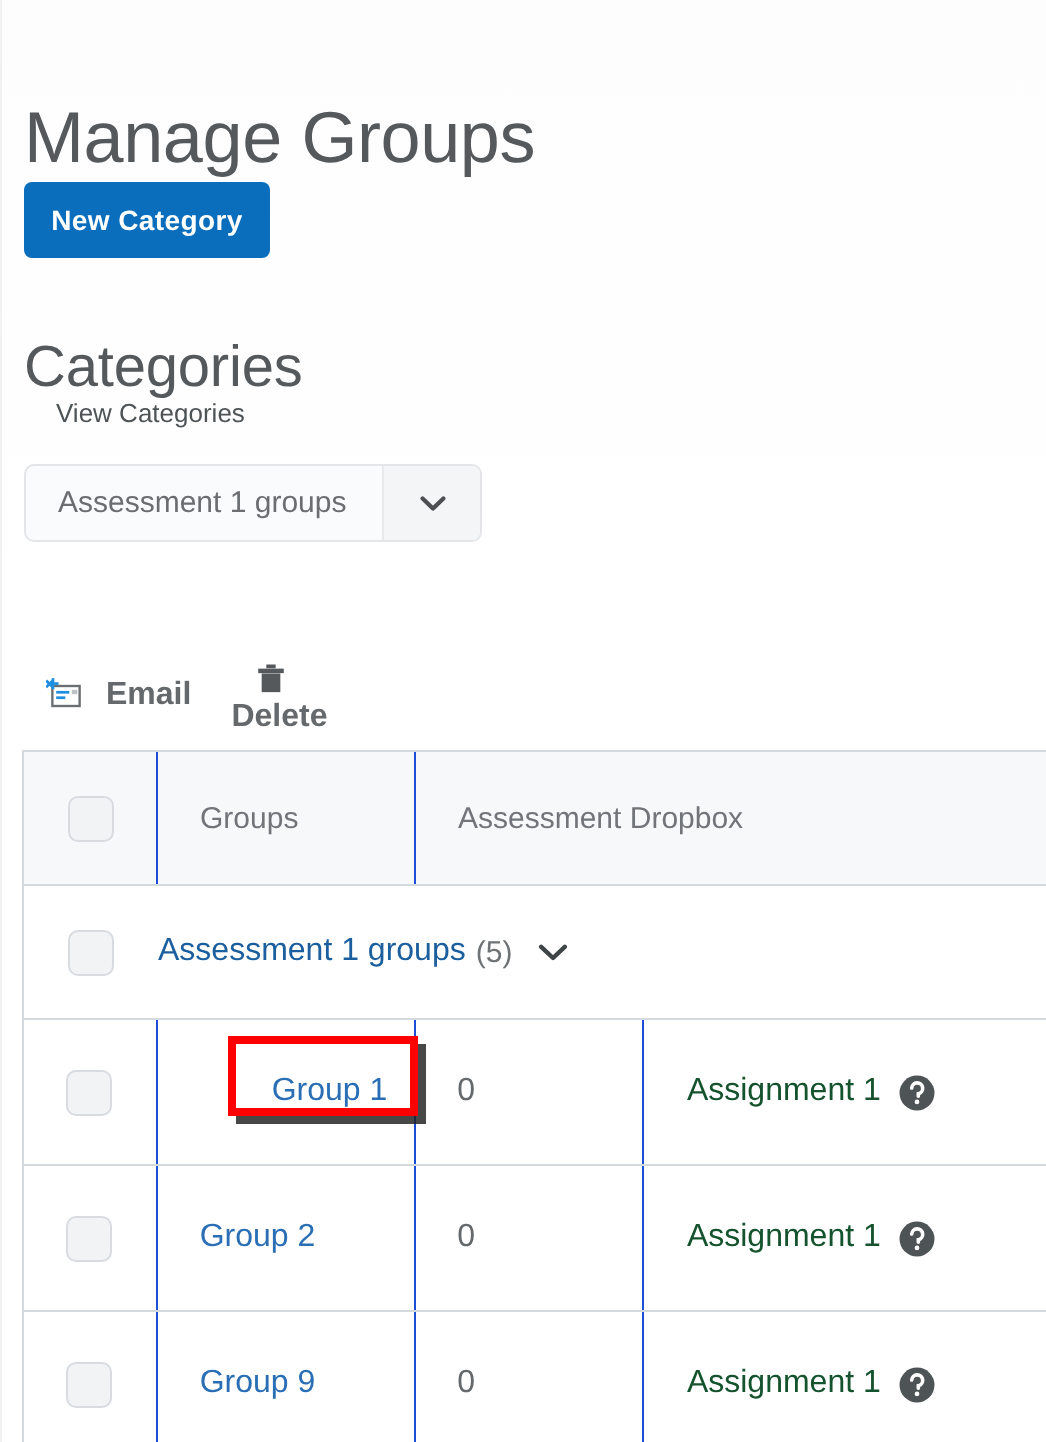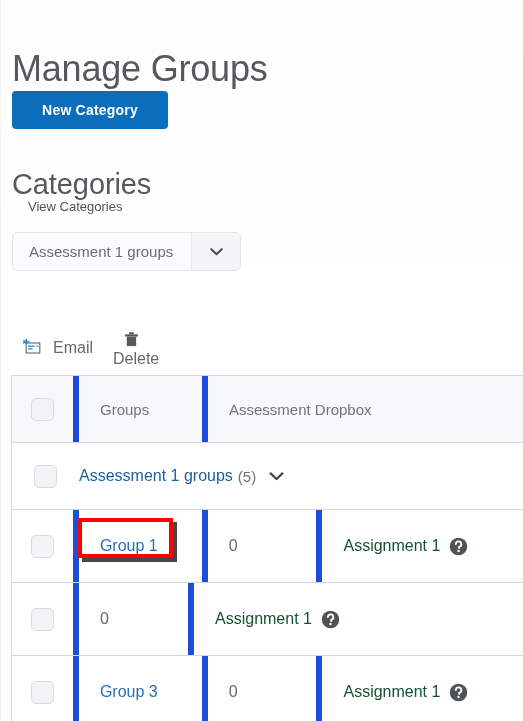--- a/index.html
+++ b/index.html
@@ -41,21 +41,21 @@
     letter-spacing: -0.2px;
     line-height: 50px;
     white-space: nowrap;
   }
 
   
   .btn-primary {
     position: absolute;
     left: 12px;
     top: 91px;
-    width: 156px;
+    width: 123px;
     height: 38px;
     background: #0a6ebd;
     border: none;
     border-radius: 4px;
     color: #ffffff;
     font-family: "Liberation Sans", sans-serif;
     font-size: 14px;
     font-weight: bold;
     letter-spacing: 0.2px;
     cursor: pointer;
@@ -127,20 +127,21 @@
   }
 
   
   .toolbar {
     position: absolute;
     left: 22px;
     top: 334px;
     height: 28px;
     display: flex;
     align-items: center;
+    font-weight: bold;
   }
   .tb-action {
     display: flex;
     align-items: center;
     cursor: pointer;
     margin-right: 20px;
   }
   .tb-action:last-child { margin-right: 0; flex-direction: column; }
   .tb-icon {
     display: flex;
@@ -172,21 +173,21 @@
     box-sizing: border-box;
   }
   .thead {
     background: #f7f8fa;
     height: 67px;
   }
   .tcell {
     box-sizing: border-box;
     display: flex;
     align-items: center;
-    border-right: 6px solid #1d4ed8;
+    border-right: 1px solid #1d4ed8;
     height: 100%;
   }
   .c-check  { width: 67px; justify-content: center; }
   .c-groups { width: 129px; padding-left: 21px; }
   .c-members{ width: 115px; padding-left: 21px; }
   .c-drop   { width: 249px; padding-left: 21px; border-right: none; }
 
   .th-text {
     font-size: 15px;
     color: #71757a;
@@ -260,20 +261,21 @@
     width: 19px;
     height: 19px;
     flex: 0 0 auto;
     cursor: pointer;
   }
 
   
   .hl-wrap {
     position: relative;
     display: inline-block;
+    margin-left: 36px;
   }
   .hl-box {
     position: absolute;
     left: -22px;
     top: -19px;
     width: 95px;
     height: 40px;
     border: 4px solid #ff0000;
     background: transparent;
     box-sizing: border-box;
@@ -379,39 +381,42 @@
           <path d="M7.2 7.4 a2.9 2.9 0 1 1 3.5 3.0 v1.3" fill="none" stroke="#ffffff" stroke-width="1.9" stroke-linecap="round"></path>
           <circle cx="10.0" cy="14.7" r="1.25" fill="#ffffff"></circle>
         </svg>
       </div>
     </div>
 
     <div class="trow drow">
       <div class="tcell c-check">
         <span class="cbox"></span>
       </div>
+      <div class="tcell c-groups">
+        <a class="glink">Group 2</a>
+      </div>
       <div class="tcell c-members">
         <span class="mcount">0</span>
       </div>
       <div class="tcell c-drop dropbox-cell">
         <span class="dropbox-name">Assignment 1</span>
         <svg class="help-icon" viewBox="0 0 20 20">
           <circle cx="10" cy="10" r="9.2" fill="#4e5356"></circle>
           <path d="M7.2 7.4 a2.9 2.9 0 1 1 3.5 3.0 v1.3" fill="none" stroke="#ffffff" stroke-width="1.9" stroke-linecap="round"></path>
           <circle cx="10.0" cy="14.7" r="1.25" fill="#ffffff"></circle>
         </svg>
       </div>
     </div>
 
     <div class="trow drow">
       <div class="tcell c-check">
         <span class="cbox"></span>
       </div>
       <div class="tcell c-groups">
-        <a class="glink">Group 3</a>
+        <a class="glink">Group 9</a>
       </div>
       <div class="tcell c-members">
         <span class="mcount">0</span>
       </div>
       <div class="tcell c-drop dropbox-cell">
         <span class="dropbox-name">Assignment 1</span>
         <svg class="help-icon" viewBox="0 0 20 20">
           <circle cx="10" cy="10" r="9.2" fill="#4e5356"></circle>
           <path d="M7.2 7.4 a2.9 2.9 0 1 1 3.5 3.0 v1.3" fill="none" stroke="#ffffff" stroke-width="1.9" stroke-linecap="round"></path>
           <circle cx="10.0" cy="14.7" r="1.25" fill="#ffffff"></circle>

